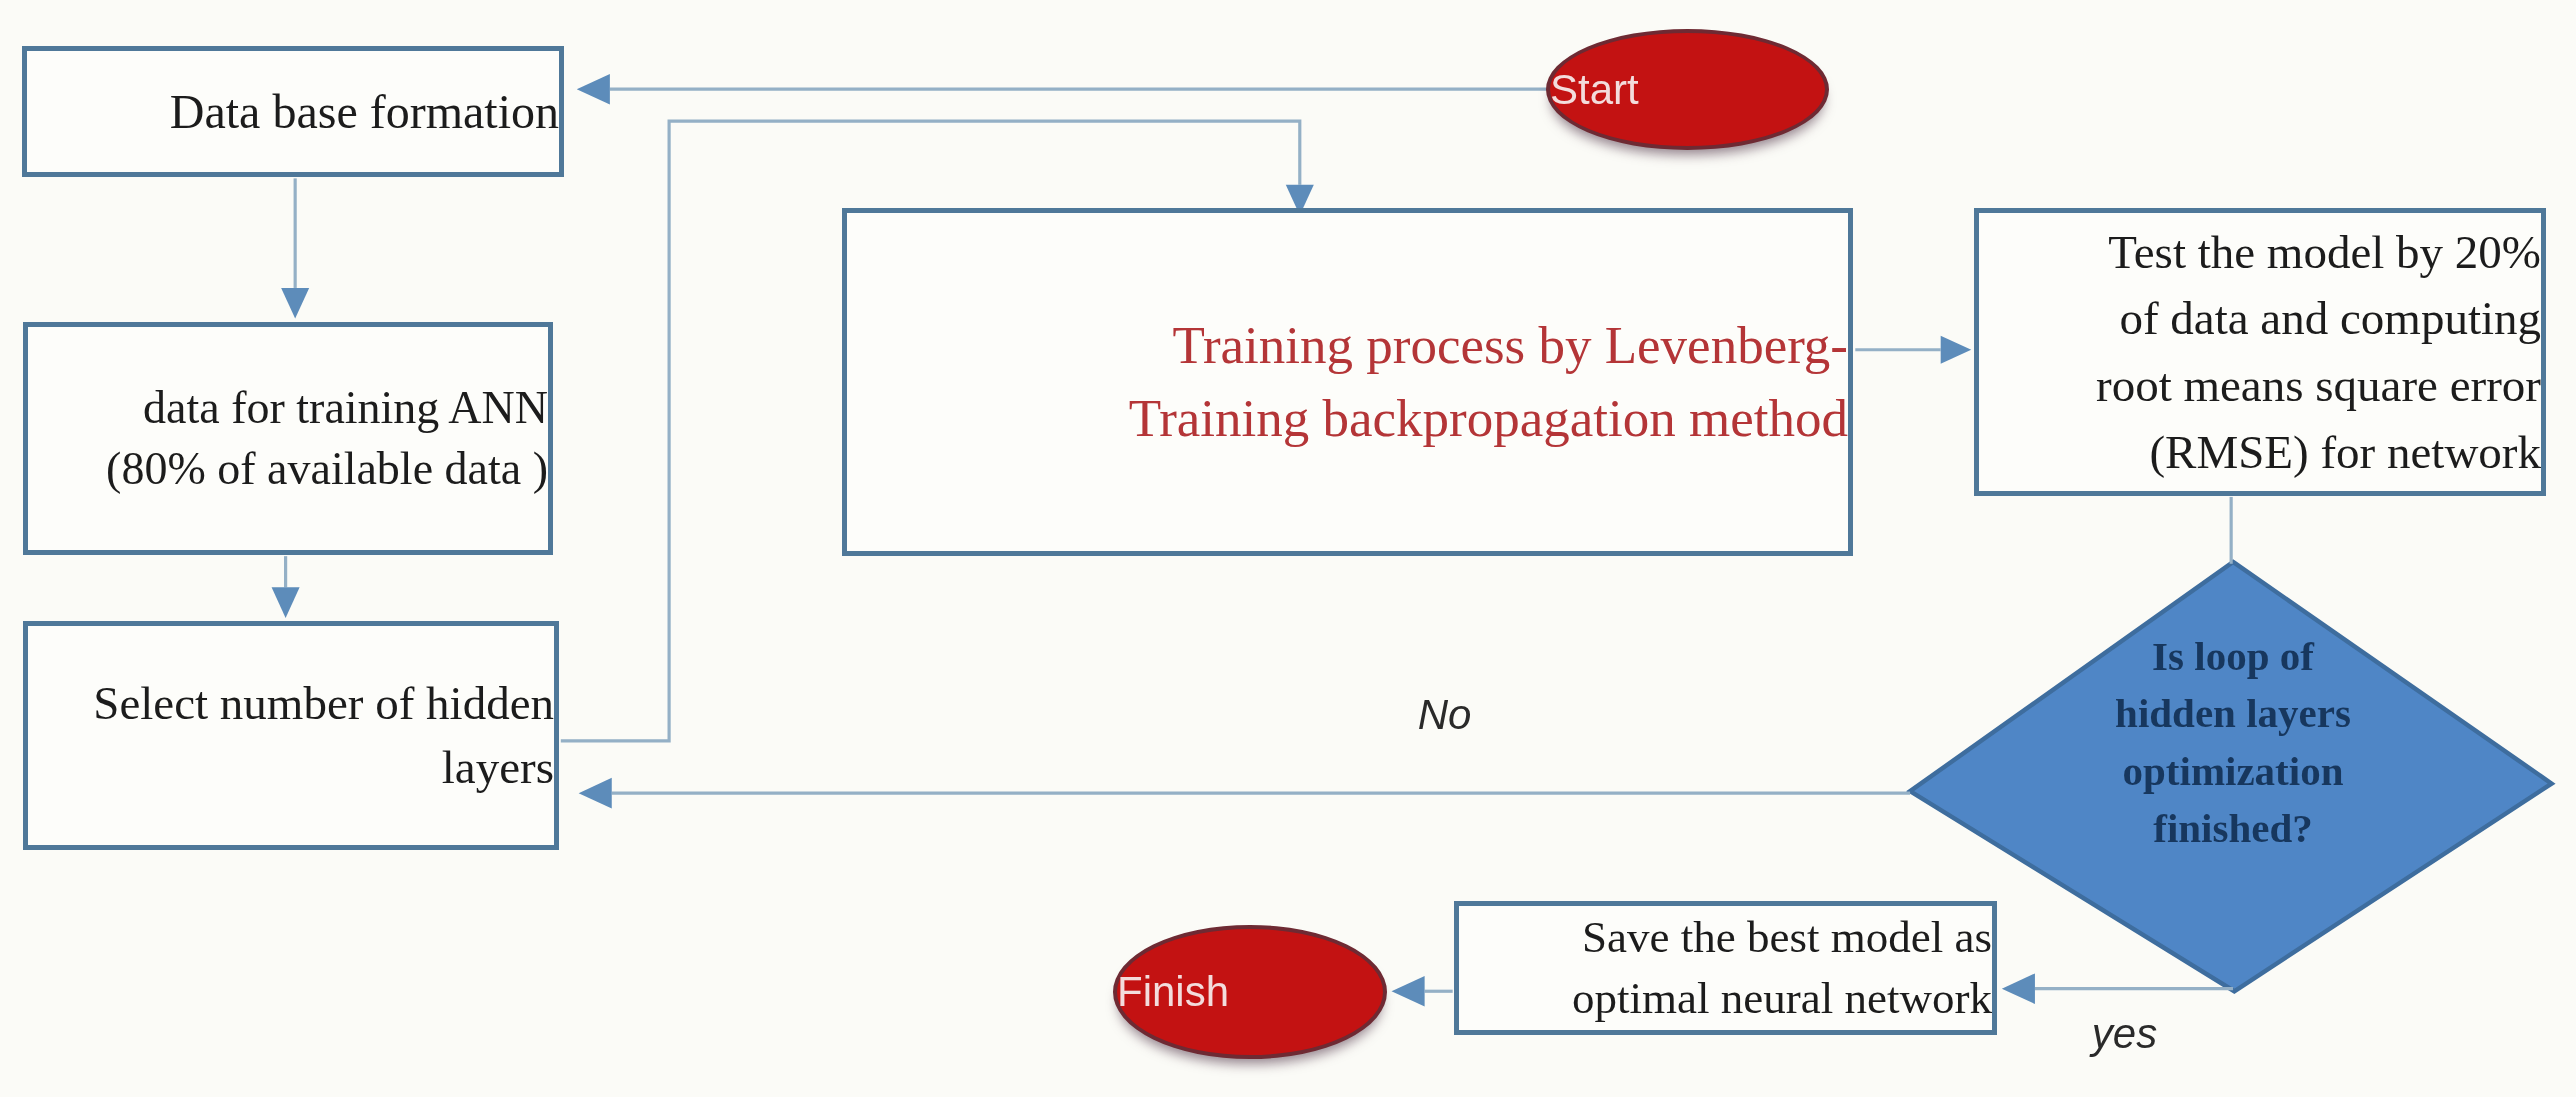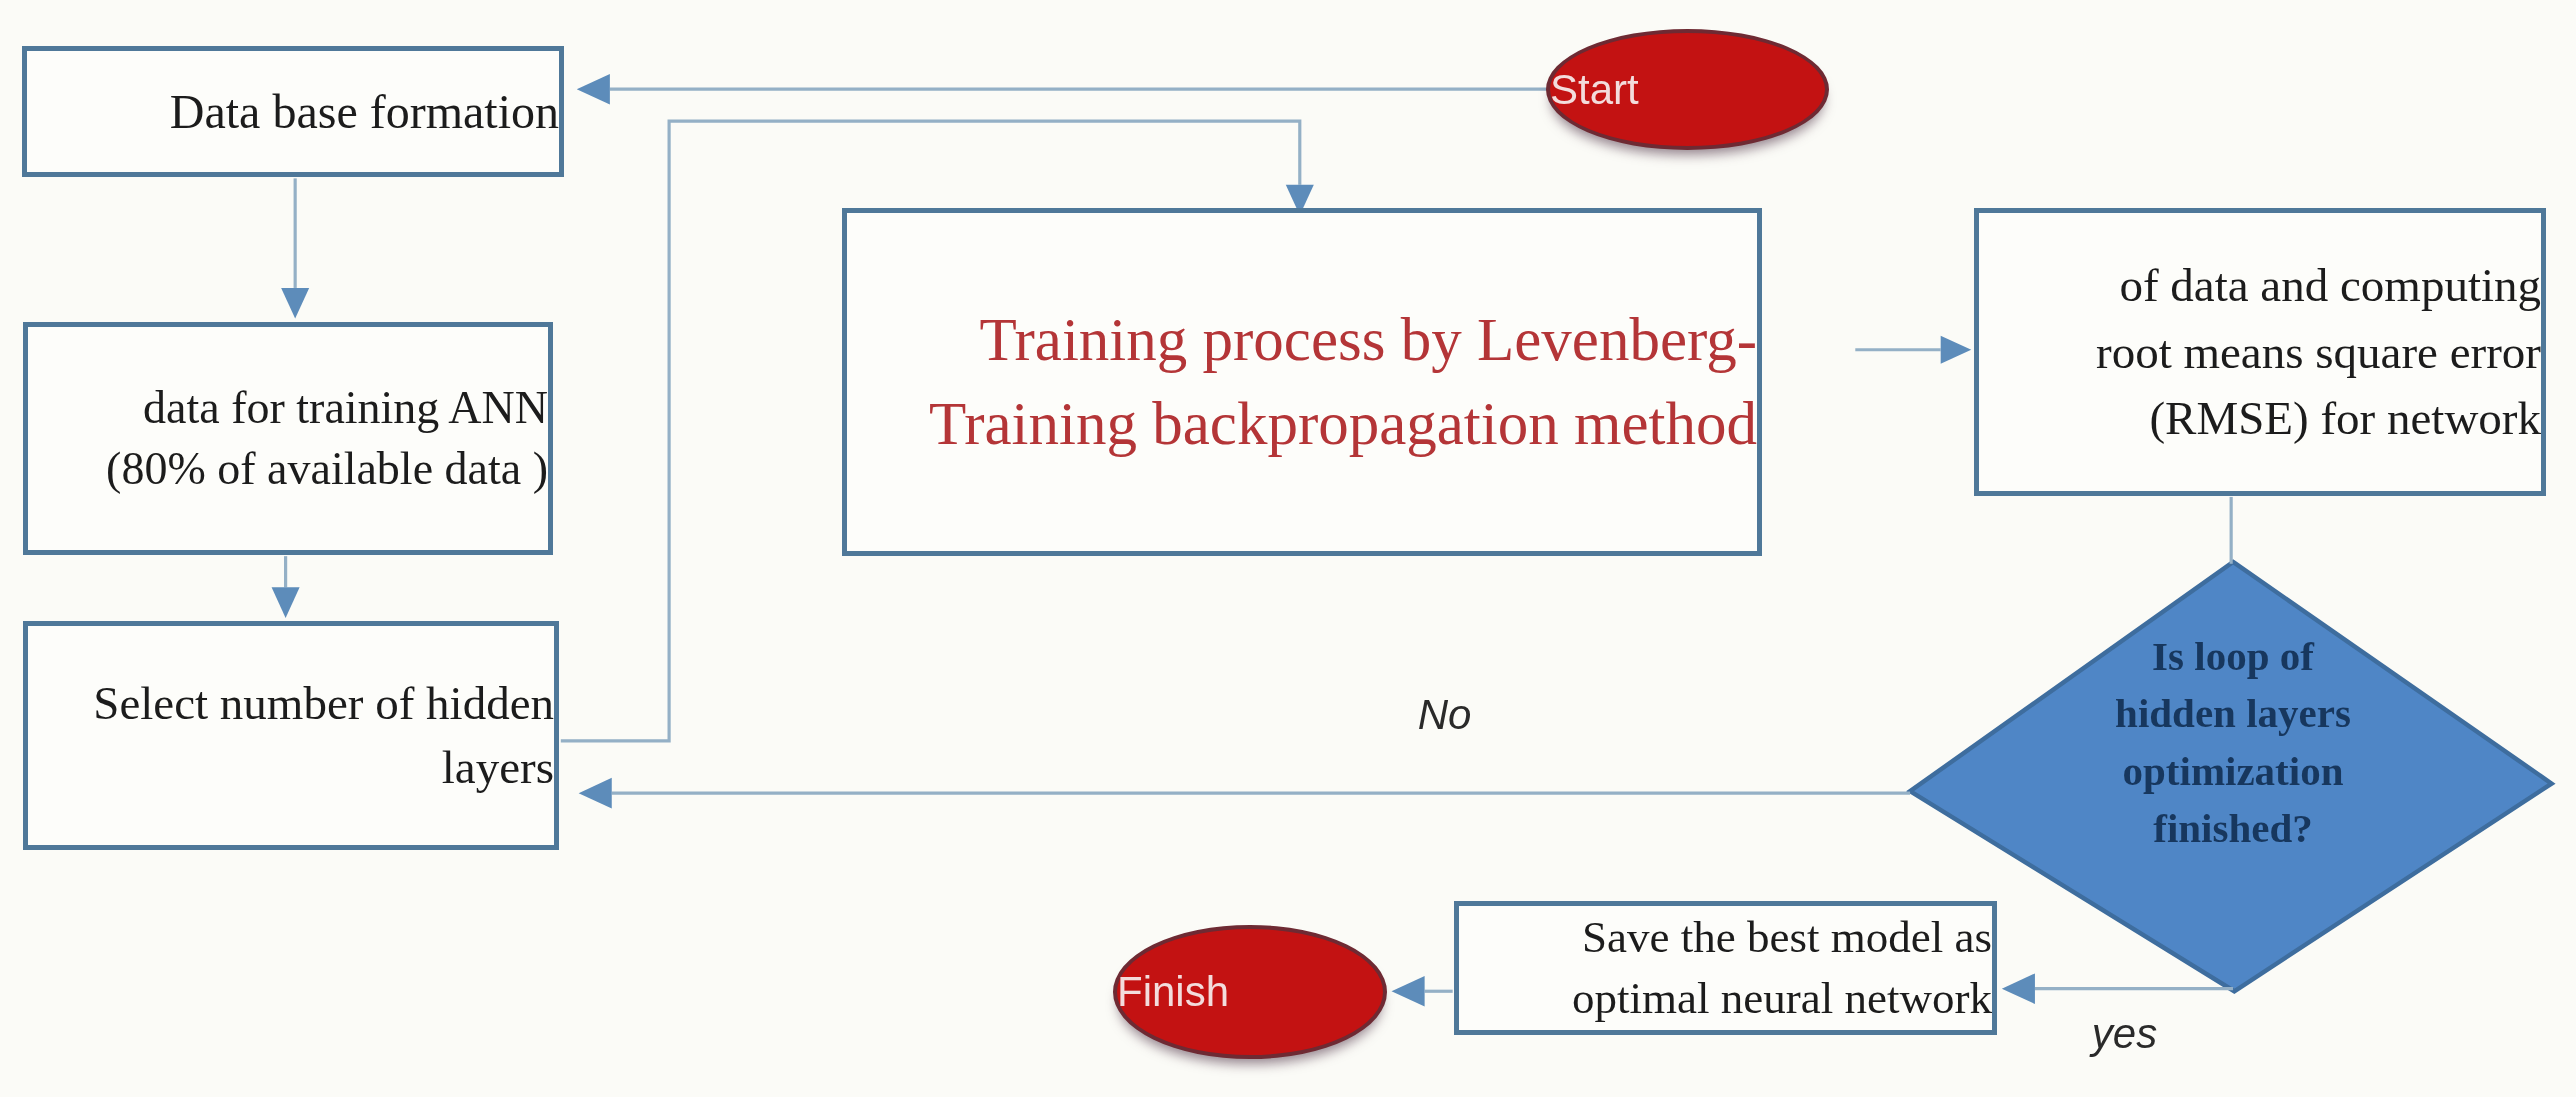--- a/index.html
+++ b/index.html
@@ -22,21 +22,21 @@
   .box{
     position:absolute; box-sizing:border-box;
     background:var(--box-fill); border:5.1px solid var(--box-border);
     display:flex; flex-direction:column; align-items:flex-end; justify-content:center;
     text-align:center;
     font-family:Liberation Serif, serif;
   }
   .db-box      {left:22px;   top:46px;   width:542px;  height:131px; font-size:48px;}
   .random-box  {left:23px;   top:322px;  width:530px;  height:233px; font-size:46px; line-height:1.32;}
   .select-box  {left:23px;   top:621px;  width:536px;  height:229px; font-size:47px; line-height:1.35;}
-  .training-box{left:842px; top:208px;  width:920px; height:348px; font-size:61px; line-height:1.38; color:var(--training-text);}
+  .training-box{left:842px; top:208px;  width:1011px; height:348px; font-size:53px; line-height:1.38; color:var(--training-text);}
   .test-box    {left:1974px; top:208px;  width:572px;  height:288px; font-size:47px; line-height:1.42;}
   .save-box    {left:1454px; top:901px; width:543px;  height:134px; font-size:45px; line-height:1.35;padding-left:42px;}
   .terminal{
     position:absolute; box-sizing:border-box; border-radius:50%;
     background:var(--terminal-fill); border:4.5px solid var(--terminal-border);
     box-shadow:0 10.2px 11.5px -5.1px rgba(70,40,60,.55);
     display:flex; align-items:center; justify-content:flex-start;
     font-family:"Liberation Sans", sans-serif; font-size:42px; color:var(--terminal-text);
   }
   .start-ellipse {left:1546px; top:29px;   width:283px; height:121px;}
@@ -102,20 +102,21 @@
     <div>Select number of hidden</div>
     <div>layers</div>
   </div>
 
   <div class="box training-box">
     <div>Training process by Levenberg-</div>
     <div>Training backpropagation method</div>
   </div>
 
   <div class="box test-box">
+    <div>Test the model by 20%</div>
     <div>of data  and computing</div>
     <div>root means square error</div>
     <div>(RMSE) for network</div>
   </div>
 
   <div class="decision-text">
     <div>Is loop of</div>
     <div>hidden layers</div>
     <div>optimization</div>
     <div>finished?</div>

